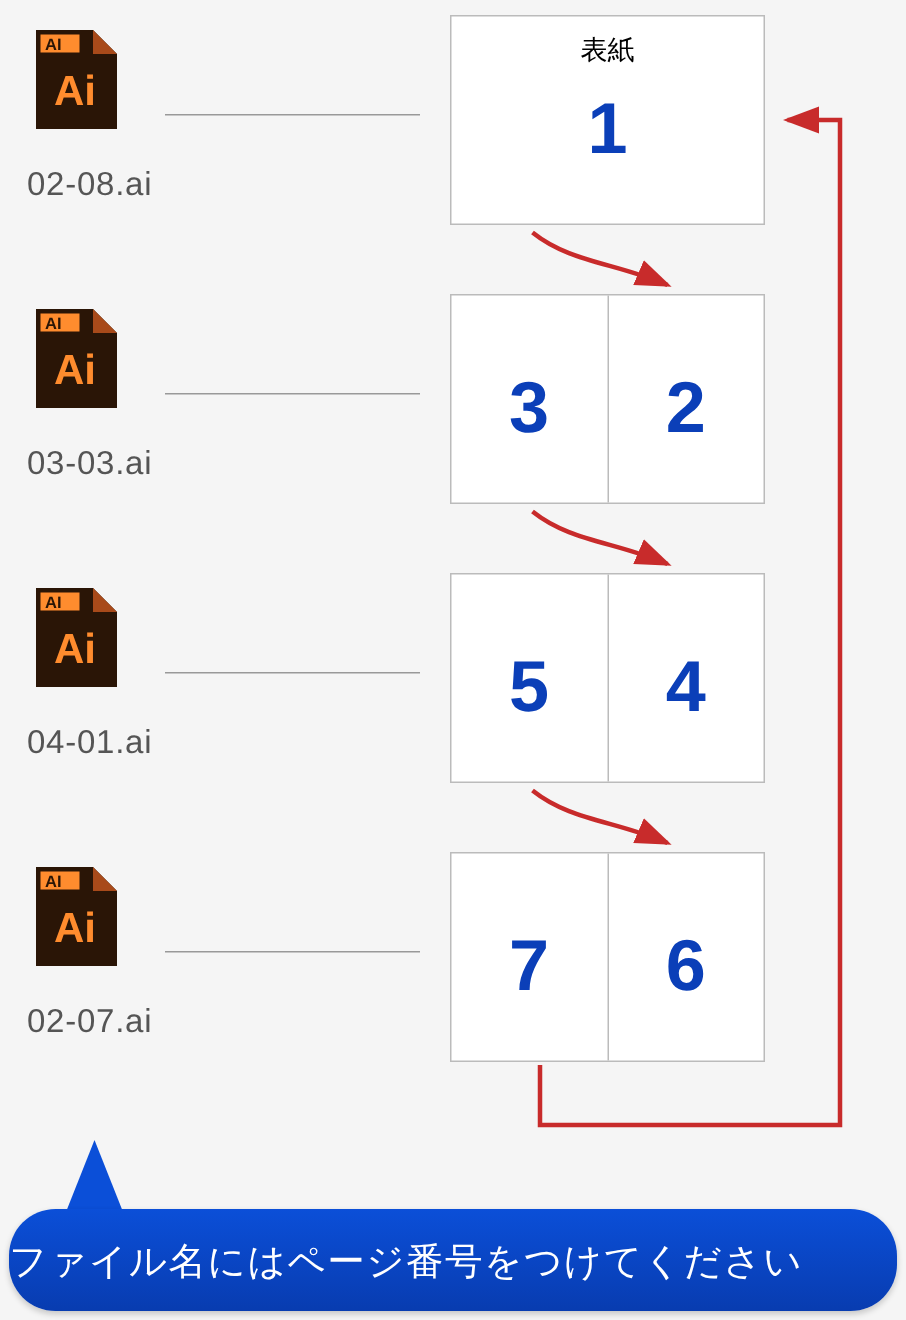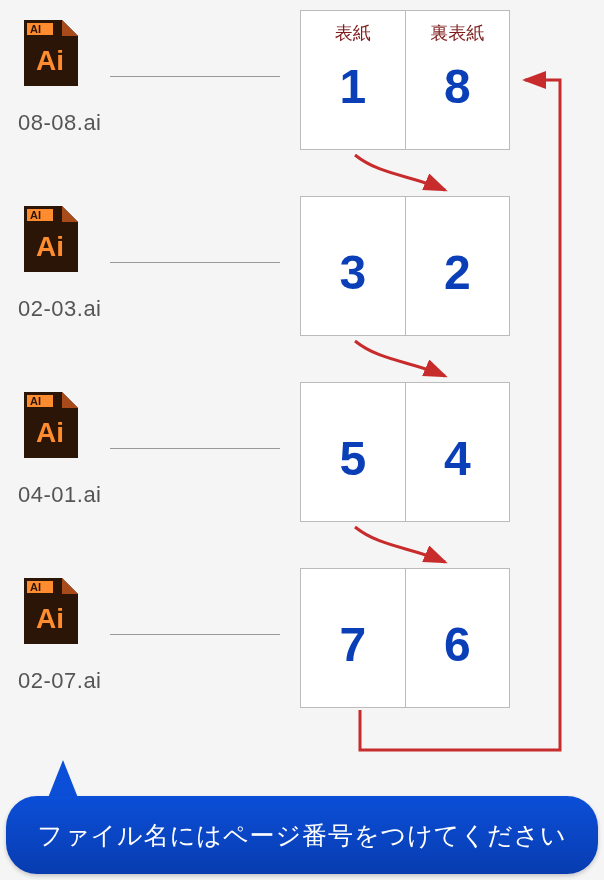--- a/index.html
+++ b/index.html
@@ -45,21 +45,21 @@
     flex: 1;
     display: flex;
     flex-direction: column;
     align-items: center;
     justify-content: center;
     position: relative;
   }
   .page + .page { border-left: 1px solid #bbb; }
   .page-header {
     font-size: 18px;
-    color: #7f1d1d;
+    color: #000000;
     position: absolute;
     top: 10px;
   }
   .page-number {
     font-size: 48px;
     font-weight: 600;
     color: #0b3fb8;
     margin-top: 12px;
   }
   .arrow-svg {
@@ -69,67 +69,62 @@
   .callout-pointer {
     position: absolute;
     left: 40px;
     bottom: 62px;
   }
   .callout {
     position: absolute;
     left: 6px;
     right: 6px;
     bottom: 6px;
-    height: 78px;
+    height: 68px;
     background: linear-gradient(#0b4fd8, #083cb0);
     border-radius: 31px;
     display: flex;
     align-items: center;
-    justify-content: center;
     color: #fff;
     font-size: 25px;
     letter-spacing: 1px;
     box-shadow: 0 2px 4px rgba(0,0,0,0.2);
   }
 </style>
 </head>
 <body>
 
 <div class="ai-icon" style="top:20px">
   <svg width="54" height="66" viewBox="0 0 54 66">
     <path d="M0 0 H38 L54 16 V66 H0 Z" fill="#2a1506"></path>
     <path d="M38 0 L54 16 H38 Z" fill="#a84a1a"></path>
     <rect x="3" y="3" width="26" height="12" fill="#ff8c2e"></rect>
     <text x="6" y="13" font-size="11" font-weight="700" fill="#2a1506">AI</text>
     <text x="12" y="50" font-size="28" font-weight="600" fill="#ff8c2e">Ai</text>
   </svg>
 </div>
-<div class="filename" style="top:110px">08-08.ai</div>
+<div class="filename" style="top:110px">02-08.ai</div>
 <div class="connector" style="top:76px"></div>
 <div class="spread" style="top:10px">
   <div class="page">
     <div class="page-header">表紙</div>
     <div class="page-number">1</div>
   </div>
-  <div class="page">
-    <div class="page-header">裏表紙</div>
-    <div class="page-number">8</div>
-  </div>
 </div>
 
 <div class="ai-icon" style="top:206px">
   <svg width="54" height="66" viewBox="0 0 54 66">
     <path d="M0 0 H38 L54 16 V66 H0 Z" fill="#2a1506"></path>
     <path d="M38 0 L54 16 H38 Z" fill="#a84a1a"></path>
     <rect x="3" y="3" width="26" height="12" fill="#ff8c2e"></rect>
     <text x="6" y="13" font-size="11" font-weight="700" fill="#2a1506">AI</text>
     <text x="12" y="50" font-size="28" font-weight="600" fill="#ff8c2e">Ai</text>
   </svg>
 </div>
-<div class="filename" style="top:296px">02-03.ai</div>
+<div class="filename" style="top:296px">03-03.ai</div>
 <div class="connector" style="top:262px"></div>
 <div class="spread" style="top:196px">
   <div class="page">
     <div class="page-number">3</div>
   </div>
   <div class="page">
     <div class="page-number">2</div>
   </div>
 </div>
 

